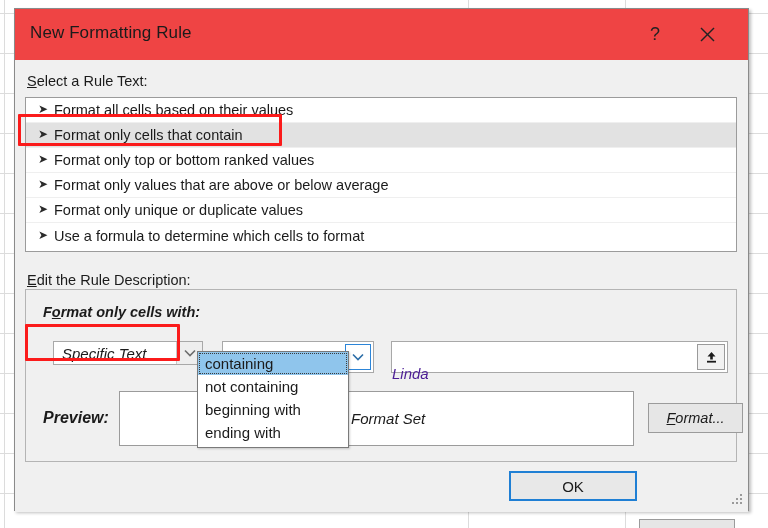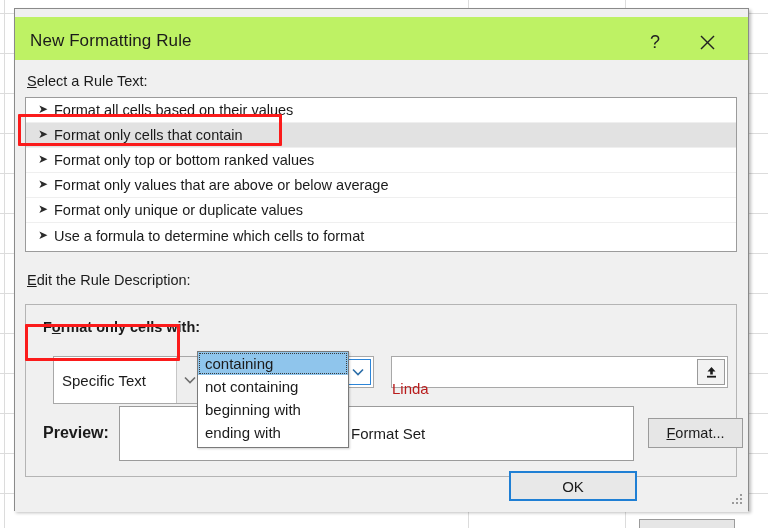--- a/index.html
+++ b/index.html
@@ -26,23 +26,23 @@
     position: absolute;
     left: 14px; top: 8px;
     width: 735px; height: 503px;
     background: #f0f0f0;
     border: 1px solid #8a8a8a;
     box-shadow: 2px 2px 3px rgba(0,0,0,0.25);
     box-sizing: border-box;
   }
 
   .titlebar {
-    position: absolute; left: 0; top: 8px;
+    position: absolute; left: 0; top: 0;
     width: 100%; height: 51px;
-    background: #bef264;
+    background: #ef4444;
     box-sizing: border-box;
   }
   .title-text {
     position: absolute; left: 15px; top: 14px;
     font-size: 17px; color: #1b1b1b;
     letter-spacing: .1px;
     white-space: nowrap;
   }
   .tb-btn {
     position: absolute; top: 10px;
@@ -96,25 +96,26 @@
     width: 16px;
     color: #2b2b2b;
     font-size: 12px;
     line-height: 1;
     transform: translateY(-1px);
   }
 
   
   .desc-box {
     position: absolute;
-    left: 10px; top: 244px;
+    left: 10px; top: 229px;
     width: 712px; height: 173px;
     background: #f0f0f0;
     border: 1px solid #b4b4b4;
     box-sizing: border-box;
+    font-style: italic;
   }
 
   .sub-label {
     position: absolute;
     left: 17px; top: 14px;
     font-size: 14.5px; font-weight: bold; color: #1b1b1b;
     white-space: nowrap;
   }
   .sub-label .acc { text-decoration: underline; }
 
@@ -141,32 +142,32 @@
     box-sizing: border-box;
   }
   .combo-arrow.focused {
     background: #ffffff;
     border: 1px solid #2c85d8;
     margin: 2px 2px 2px 0;
     height: calc(100% - 4px);
   }
   .chev { display: block; }
 
-  #combo-type { left: 27px; top: 51px; width: 150px; height: 48px; }
+  #combo-type { left: 27px; top: 51px; width: 150px; height: 24px; }
   #combo-op   { left: 196px; top: 51px; width: 152px; height: 32px; }
   #value-input{
     position: absolute;
     left: 365px; top: 51px; width: 337px; height: 32px;
     background: #ffffff; border: 1px solid #a8a8a8;
     box-sizing: border-box;
     display: flex; align-items: center;
   }
   #value-input .val {
     flex: 1 1 auto; 
-    font-size: 15px; color: #b91c1c; white-space: nowrap; margin-top: 32px;
+    font-size: 15px; color: #4c1d95; white-space: nowrap; margin-top: 32px;
   }
   .picker-btn {
     width: 28px; height: 26px; margin-right: 2px;
     background: #f2f2f2; border: 1px solid #9a9a9a;
     box-sizing: border-box;
     display: flex; align-items: center; justify-content: center;
   }
 
   
   .preview-label {

